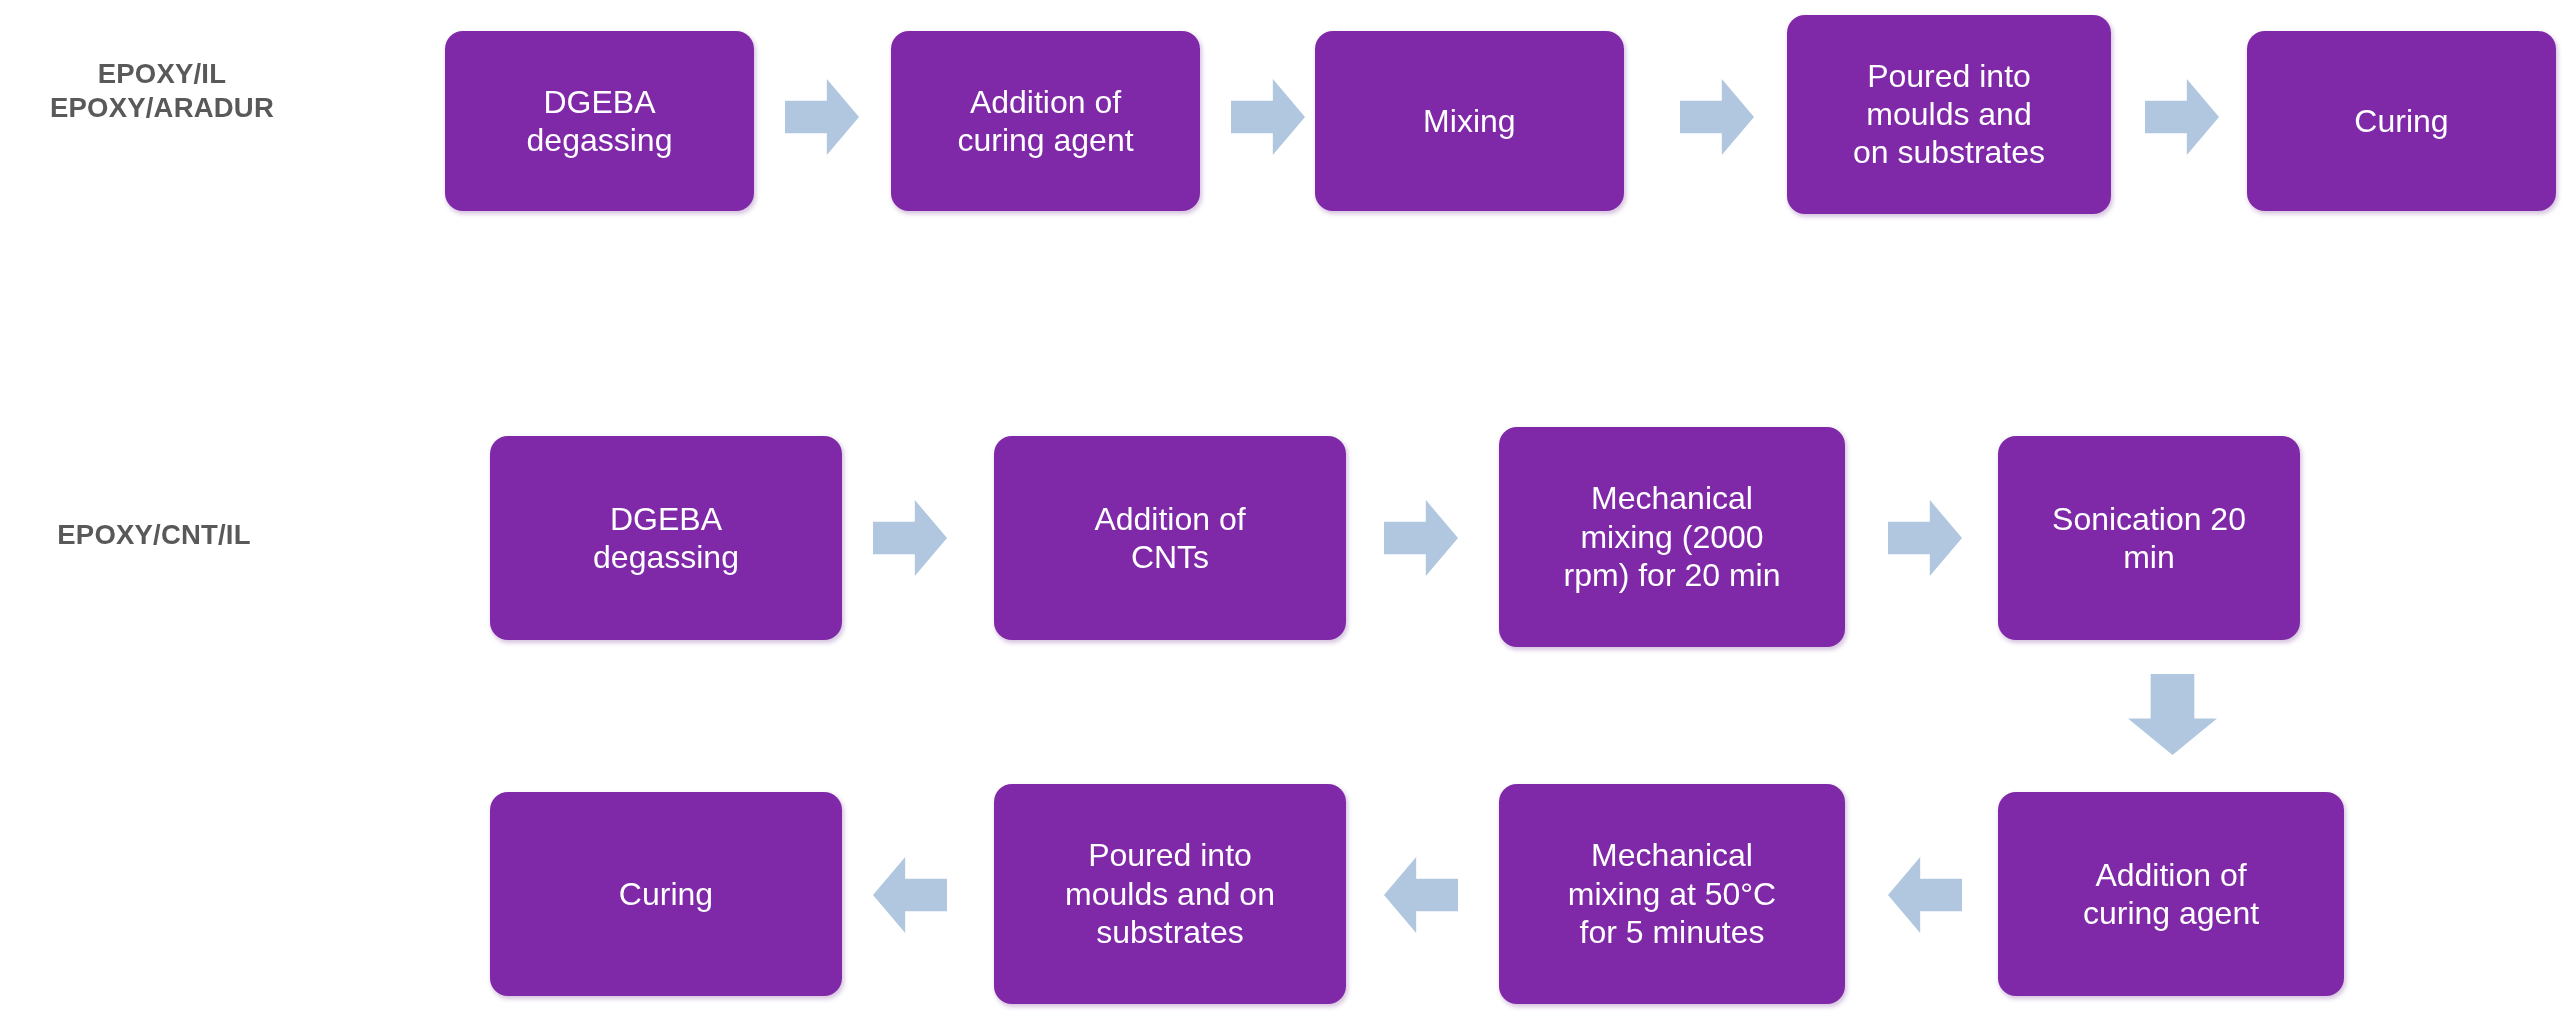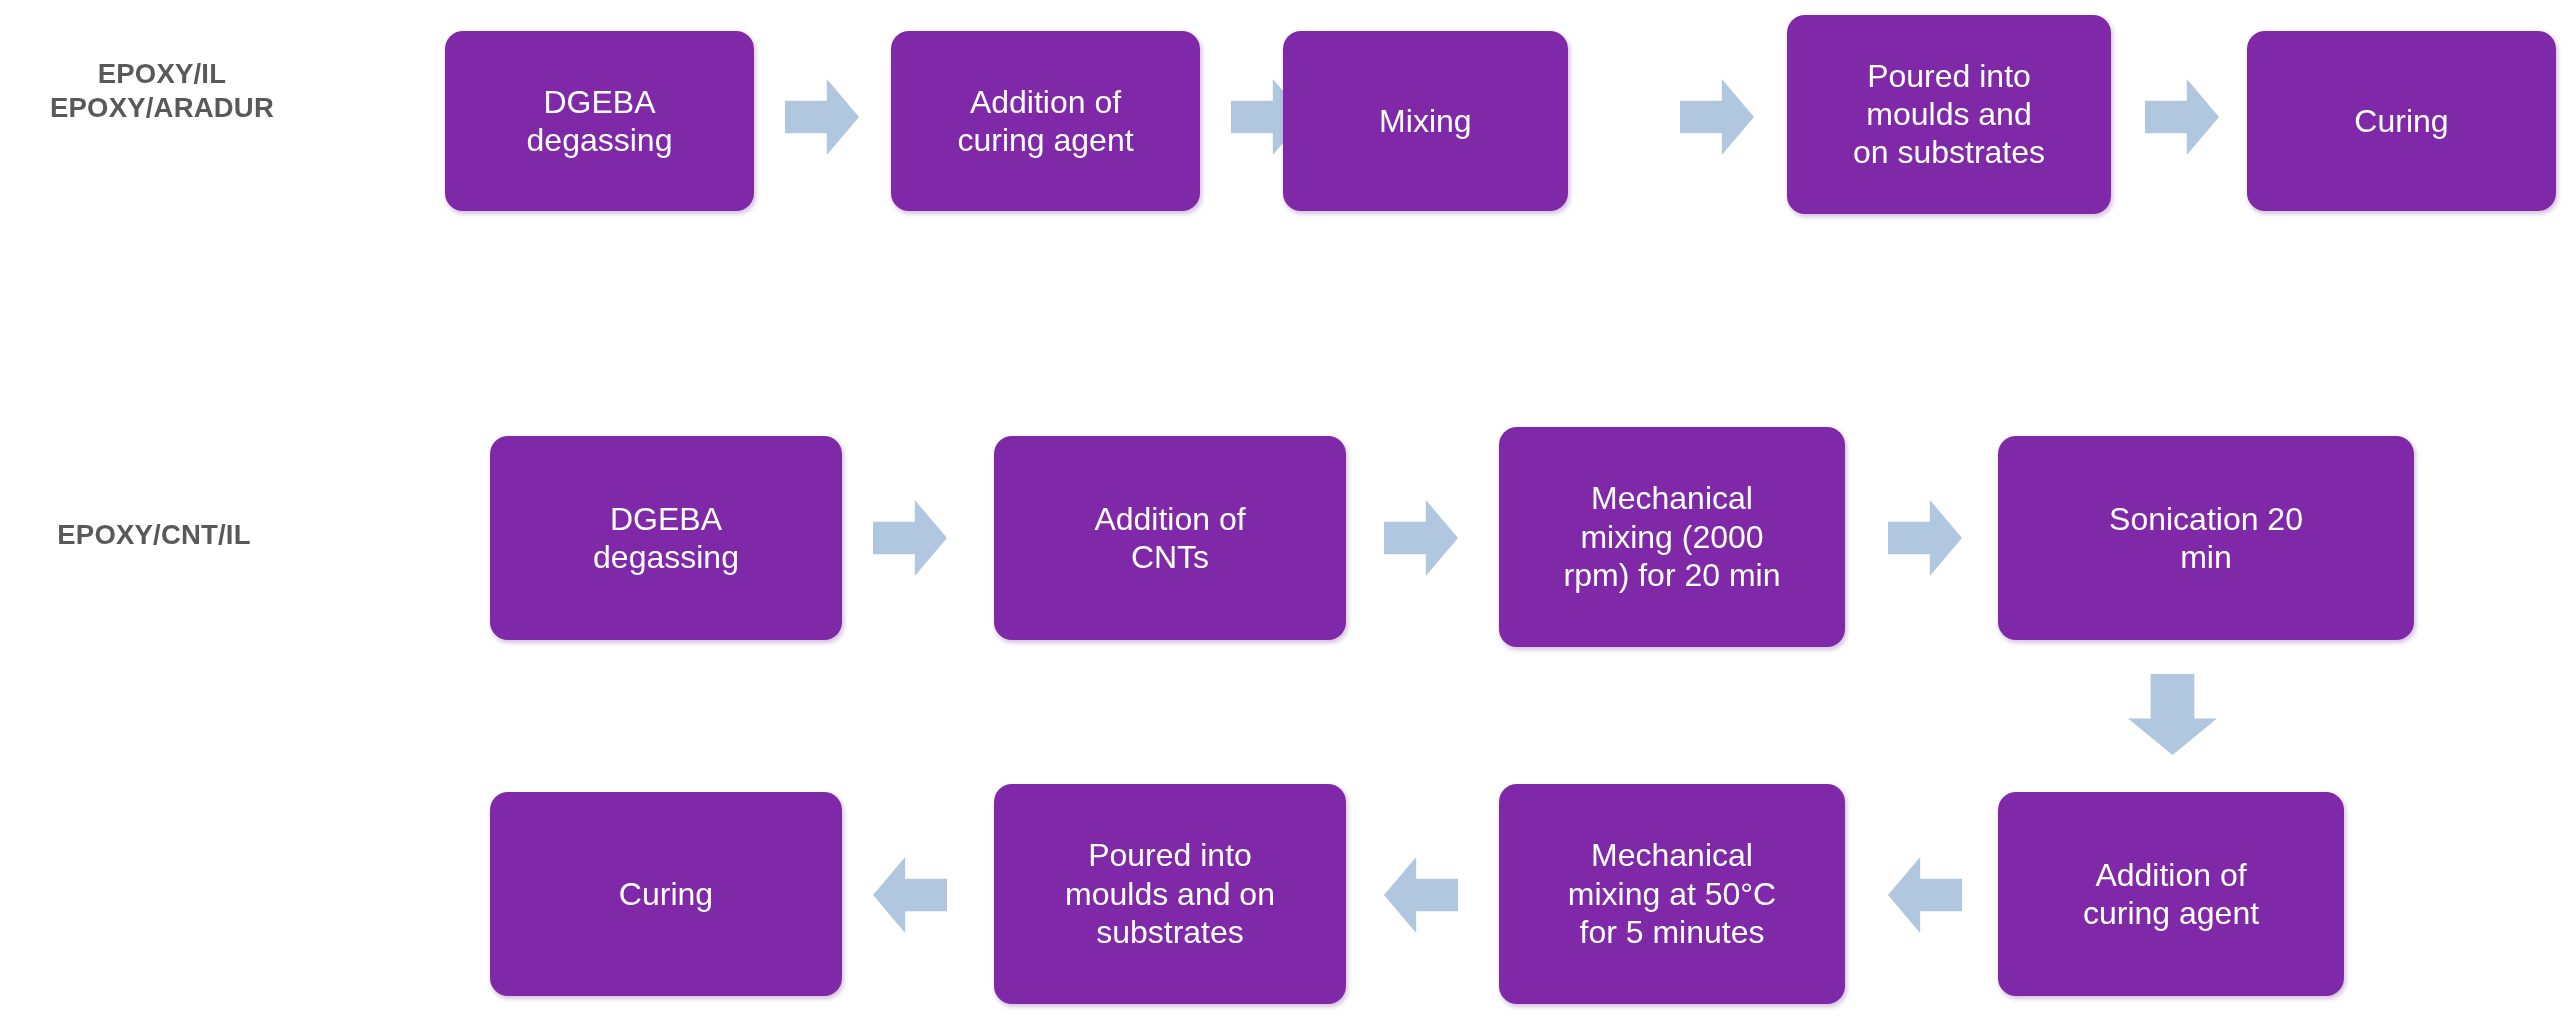--- a/index.html
+++ b/index.html
@@ -84,21 +84,21 @@
     <span class="proc-text">Addition of
 curing agent</span>
   </div>
 
   <div class="arrow" style="left:1231px; top:79px; width:74px; height:76px;">
     <svg viewBox="0 0 92 94" preserveAspectRatio="none" aria-hidden="true">
       <path d="M0,27 L52,27 L52,0 L92,47 L52,94 L52,67 L0,67 Z" fill="#B0C7DF"></path>
     </svg>
   </div>
 
-  <div class="proc-box" style="left:1283px; top:31px; width:285px; height:180px;padding-left:11px;">
+  <div class="proc-box" style="left:1315px; top:31px; width:309px; height:180px;padding-left:11px;">
     <span class="proc-text">Mixing</span>
   </div>
 
   <div class="arrow" style="left:1680px; top:79px; width:74px; height:76px;">
     <svg viewBox="0 0 92 94" preserveAspectRatio="none" aria-hidden="true">
       <path d="M0,27 L52,27 L52,0 L92,47 L52,94 L52,67 L0,67 Z" fill="#B0C7DF"></path>
     </svg>
   </div>
 
   <div class="proc-box" style="left:1787px; top:14.6px; width:324px; height:199px;">
@@ -146,21 +146,21 @@
 mixing (2000
 rpm) for 20 min</span>
   </div>
 
   <div class="arrow" style="left:1888px; top:500px; width:74px; height:76px;">
     <svg viewBox="0 0 92 94" preserveAspectRatio="none" aria-hidden="true">
       <path d="M0,27 L52,27 L52,0 L92,47 L52,94 L52,67 L0,67 Z" fill="#B0C7DF"></path>
     </svg>
   </div>
 
-  <div class="proc-box" style="left:1998px; top:436px; width:416px; height:204px;">
+  <div class="proc-box" style="left:1998px; top:436px; width:302px; height:204px;">
     <span class="proc-text">Sonication 20
 min</span>
   </div>
 
   <div class="arrow" style="left:2128px; top:674px; width:89px; height:81px;">
     <svg viewBox="0 0 110 100" preserveAspectRatio="none" aria-hidden="true">
       <path d="M28,0 L82,0 L82,55 L110,55 L55,100 L0,55 L28,55 Z" fill="#B0C7DF"></path>
     </svg>
   </div>
 

